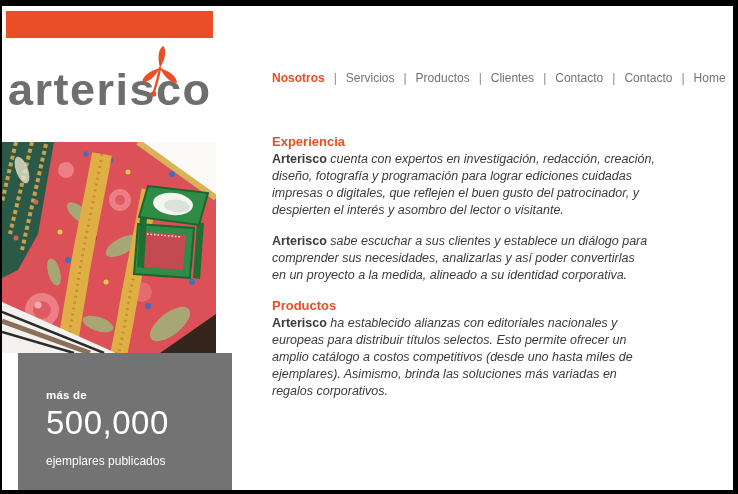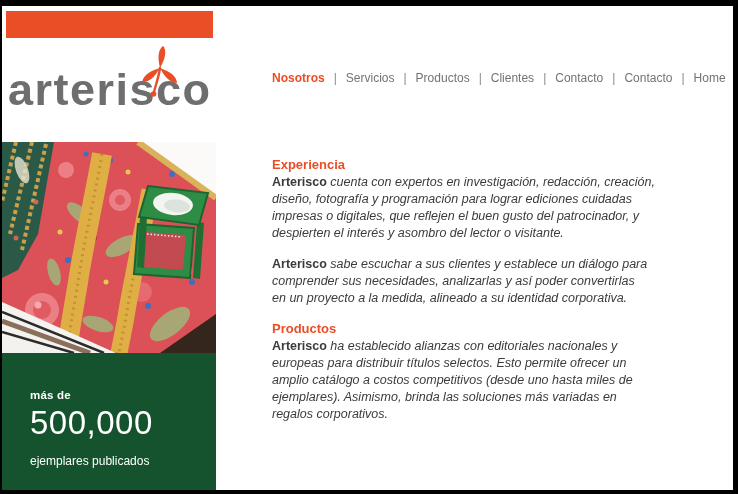--- a/index.html
+++ b/index.html
@@ -14,35 +14,35 @@
   .brand-bar { position:absolute; left:4px; top:5px; width:207px; height:27px; background:#E94E26; }
   .logo { position:absolute; left:6px; top:60px; width:215px; height:60px; cursor:pointer; }
   .logo-text {
     font-size:45px; font-weight:bold; color:#6E6E6E; letter-spacing:1.5px;
     line-height:48px; display:block;
   }
   .logo-mark { position:absolute; left:130px; top:-24px; width:44px; height:60px; }
   .photo { position:absolute; left:0; top:136px; width:214px; height:211px; }
   .photo svg { display:block; width:100%; height:100%; }
   .stat-block {
-    position:absolute; left:0; top:347px; width:214px; height:137px;
-    background:#14532d; color:#fff; padding:36px 0 0 28px;
+    position:absolute; left:16px; top:347px; width:214px; height:137px;
+    background:#737373; color:#fff; padding:36px 0 0 28px;
   }
   .stat-prefix { font-size:11.5px; font-weight:bold; letter-spacing:.2px; }
   .stat-value  { font-size:33px; font-weight:normal; margin-top:3px; letter-spacing:.5px; }
   .stat-suffix { font-size:12px; font-weight:normal; margin-top:12px; }
   
   .main-nav {
     position:absolute; left:270px; top:65px; width:450px;
     font-size:12px; color:#4A4A4A; display:flex; align-items:center; flex-wrap:nowrap;
   }
   .main-nav a { text-decoration:none; color:#737373; cursor:pointer; white-space:nowrap; }
   .main-nav a.active { color:#E94E26; font-weight:bold; }
   .main-nav .sep { color:#8A8A8A; margin:0 9px; }
-  .content { position:absolute; left:270px; top:151px; width:462px; }
+  .content { position:absolute; left:270px; top:128px; width:462px; }
   .section { margin-bottom:14px; }
   .section h3 { font-size:13px; font-weight:bold; color:#E94E26; margin-bottom:2px; }
   .section p { font-size:12.5px; line-height:17px; color:#3B3B3B; }
   .section p .lead { font-weight:bold; }
   .section p .pbody { white-space:pre-line;font-style:italic; }
 </style>
 </head>
 <body>
 
 <div class="frame">

